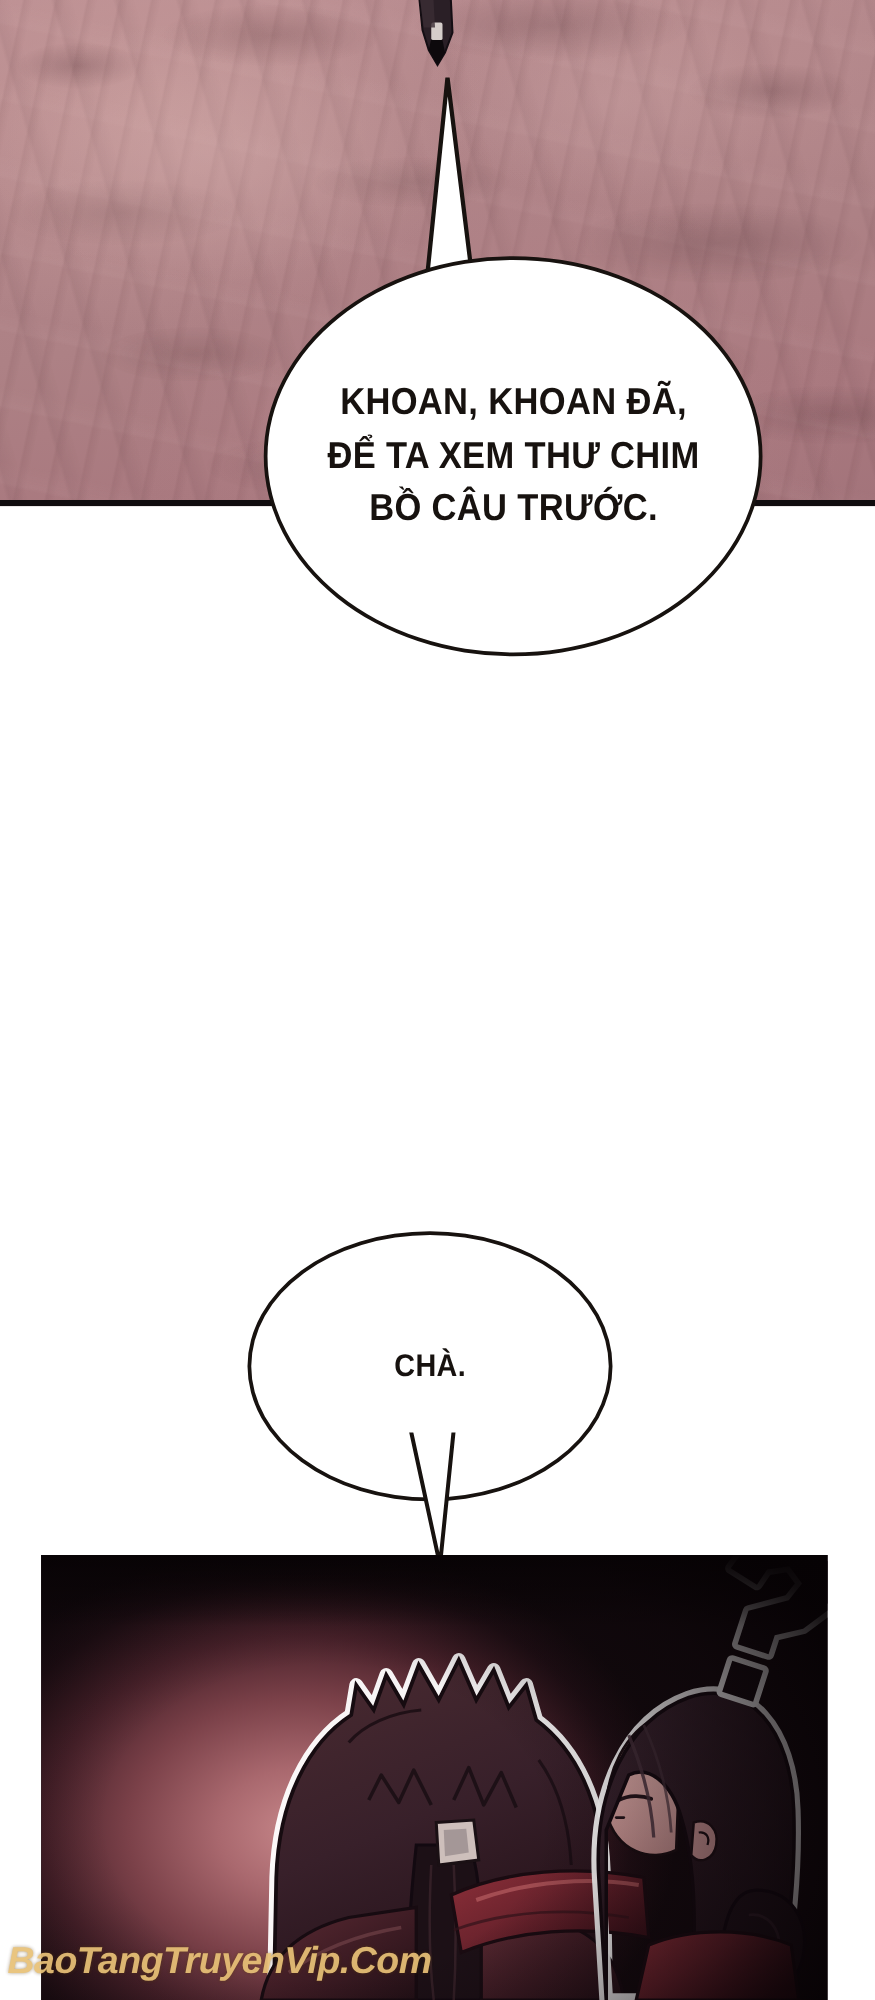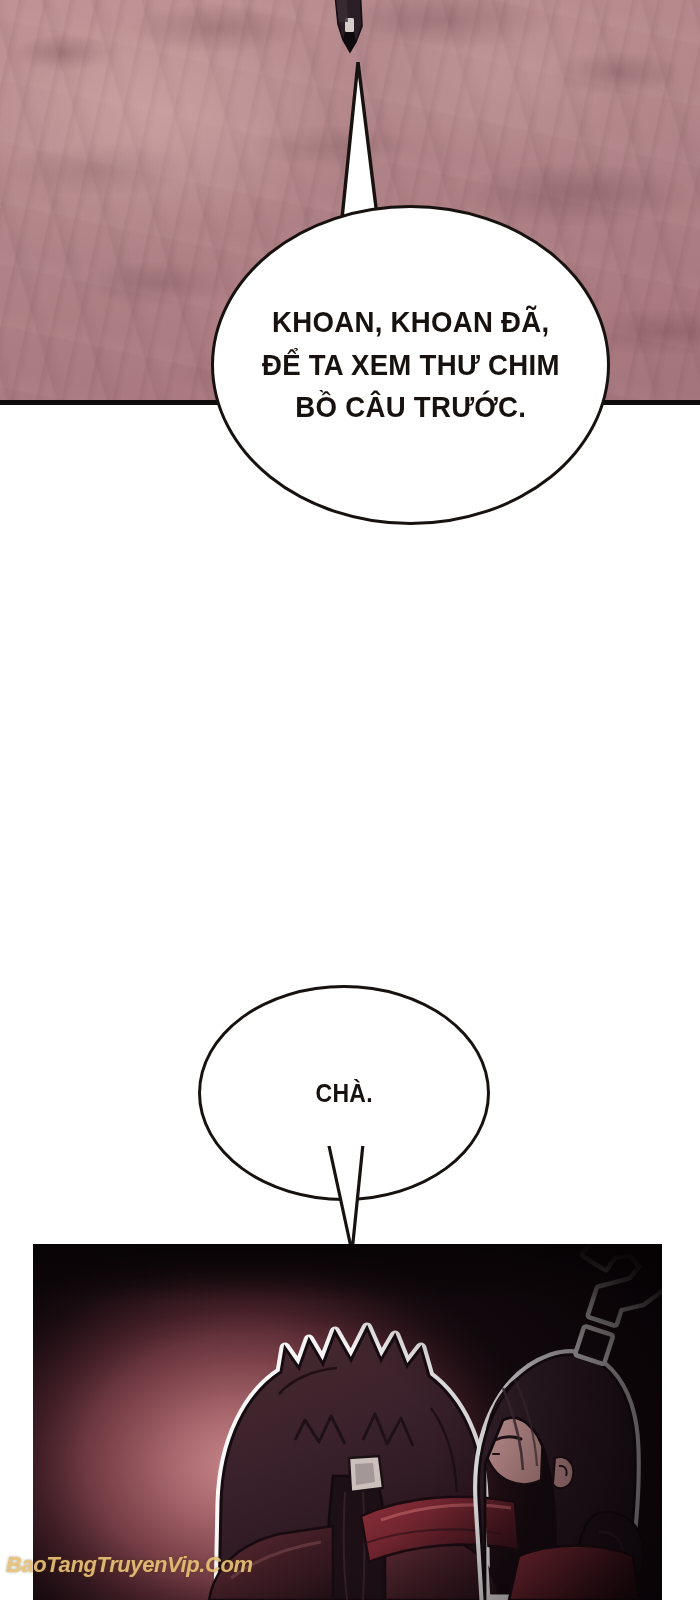--- a/index.html
+++ b/index.html
@@ -175,21 +175,21 @@
   .fig { position: absolute; }
 
   
   .watermark {
     position: absolute;
     left: 6px;
     top: 1552px;
     font-family: "Liberation Sans", sans-serif;
     font-weight: bold;
     font-style: italic;
-    font-size: 22px;
+    font-size: 30px;
     letter-spacing: -0.4px;
     color: #e8c177;
     text-shadow: 0 0 3px rgba(90,60,10,.55);
     opacity: .93;
     user-select: none;
     white-space: nowrap;
   }
 </style>
 </head>
 <body>

